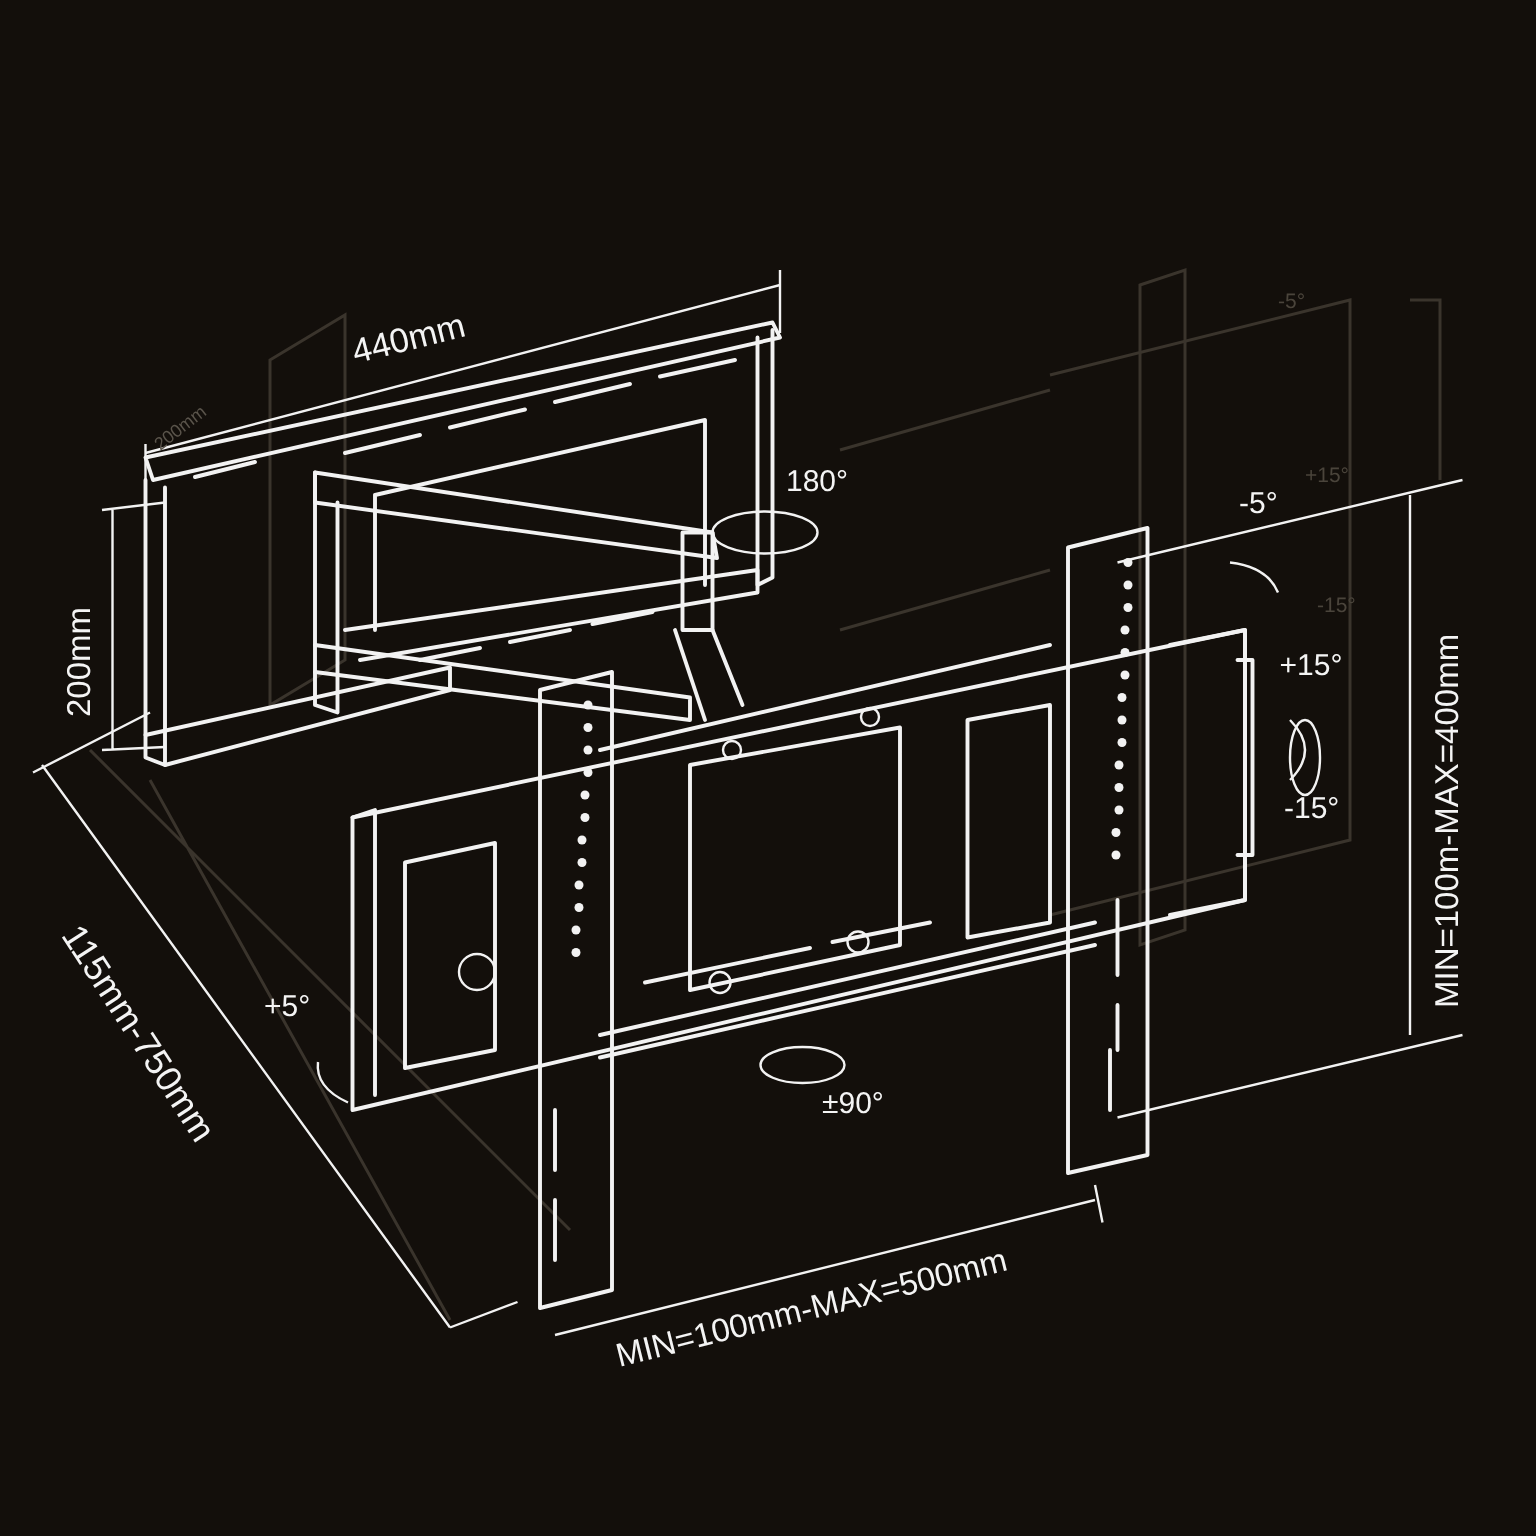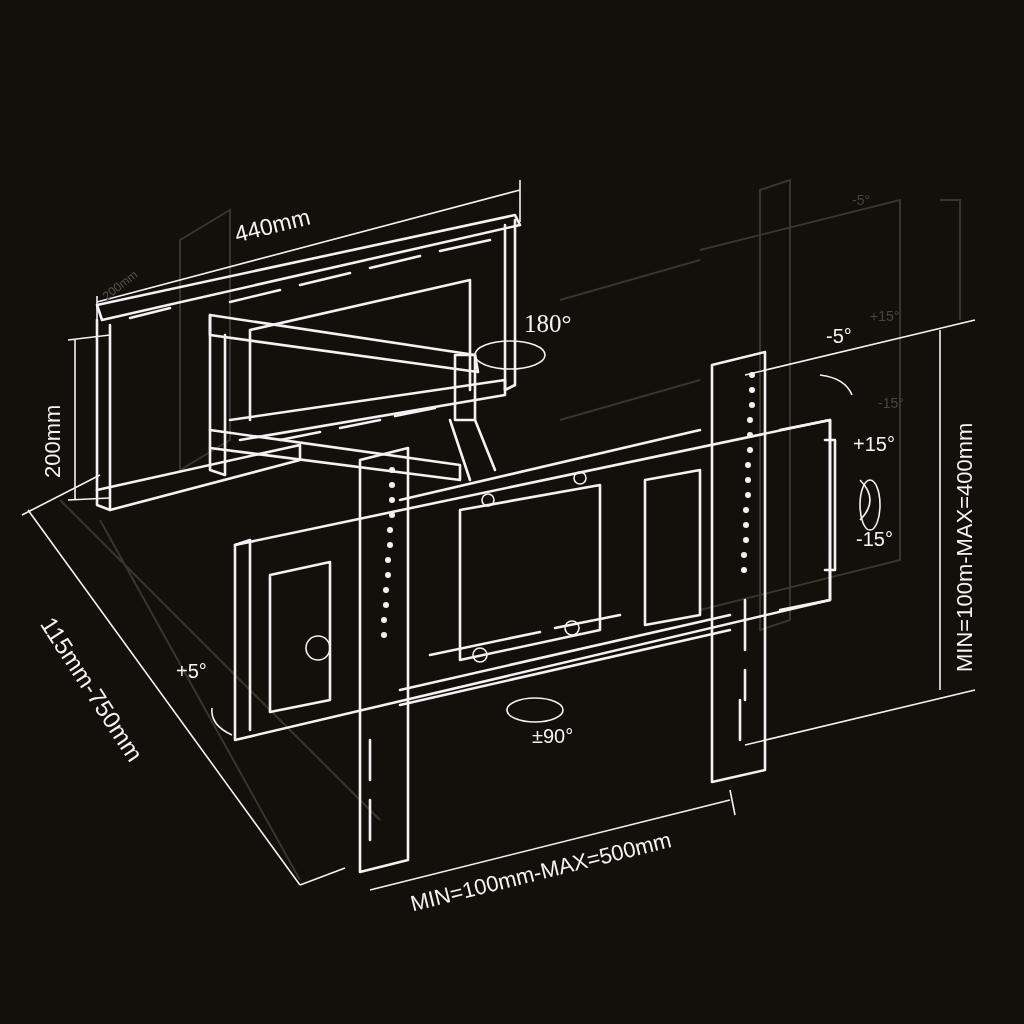--- a/index.html
+++ b/index.html
@@ -115,25 +115,25 @@
     <g>
       <path class="lnt" d="M820 375 Q845 378 852 395"></path>
       <path class="lnt" d="M232 735 Q210 725 212 708"></path>
       <path class="lnt" d="M860 480 Q880 500 860 520"></path>
     </g>
   </svg>
 
   <div class="lbl" style="left:232px;top:222px;font-size:23px;transform:rotate(-14deg);">440mm</div>
   <div class="lbl" style="left:100px;top:292px;font-size:12px;color:#5a544b;transform:rotate(-38deg);">200mm</div>
   <div class="lbl" style="left:40px;top:478px;font-size:22px;transform:rotate(-90deg);">200mm</div>
-  <div class="lbl" style="left:524px;top:310px;font-size:25px;font-family:Liberation Serif, serif;">180°</div>
+  <div class="lbl" style="left:524px;top:310px;font-size:20px;">180°</div>
   <div class="lbl" style="left:58px;top:612px;font-size:24px;transform:rotate(57deg);">115mm-750mm</div>
   <div class="lbl" style="left:176px;top:660px;font-size:20px;">+5°</div>
   <div class="lbl" style="left:826px;top:325px;font-size:20px;">-5°</div>
-  <div class="lbl" style="left:532px;top:725px;font-size:20px;">±90°</div>
+  <div class="lbl" style="left:548px;top:725px;font-size:20px;">±90°</div>
   <div class="lbl" style="left:853px;top:433px;font-size:20px;">+15°</div>
   <div class="lbl" style="left:856px;top:528px;font-size:20px;">-15°</div>
   <div class="lbl" style="left:408px;top:892px;font-size:22px;transform:rotate(-14deg);">MIN=100mm-MAX=500mm</div>
   <div class="lbl" style="left:952px;top:672px;font-size:22px;transform:rotate(-90deg);">MIN=100m-MAX=400mm</div>
   <div class="lbl" style="left:852px;top:192px;font-size:14px;color:#4a443b;">-5°</div>
   <div class="lbl" style="left:870px;top:308px;font-size:14px;color:#4a443b;">+15°</div>
   <div class="lbl" style="left:878px;top:395px;font-size:14px;color:#4a443b;">-15°</div>
 </div>
 
 </body></html>

